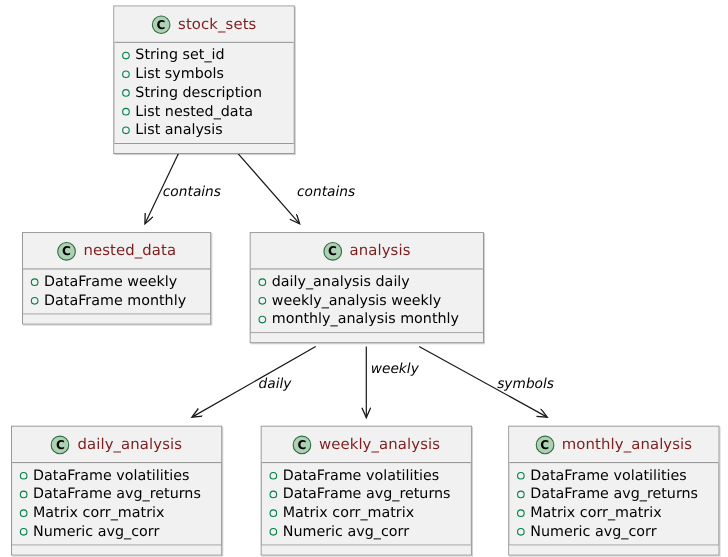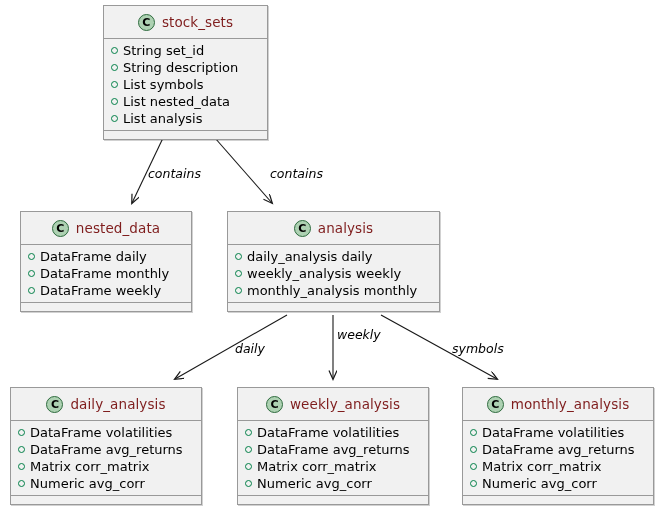--- a/index.html
+++ b/index.html
@@ -115,57 +115,53 @@
         </span>
       <span class="cls-title">stock_sets</span>
     </div>
     <div class="cls-attrs">
       <div class="attr">
           <i class="vis"></i>
           <span>String set_id</span>
         </div>
       <div class="attr">
           <i class="vis"></i>
+          <span>List symbols</span>
+        </div>
+      <div class="attr">
+          <i class="vis"></i>
           <span>String description</span>
         </div>
       <div class="attr">
           <i class="vis"></i>
-          <span>List symbols</span>
-        </div>
-      <div class="attr">
-          <i class="vis"></i>
           <span>List nested_data</span>
         </div>
       <div class="attr">
           <i class="vis"></i>
           <span>List analysis</span>
         </div>
     </div>
     <div class="cls-foot"></div>
   </div>
 
   <div class="cls" style="left:20px;top:211px;width:172px;">
     <div class="cls-header">
       <span class="cicon">
           <span>C</span>
         </span>
       <span class="cls-title">nested_data</span>
     </div>
     <div class="cls-attrs">
       <div class="attr">
           <i class="vis"></i>
-          <span>DataFrame daily</span>
+          <span>DataFrame weekly</span>
         </div>
       <div class="attr">
           <i class="vis"></i>
           <span>DataFrame monthly</span>
-        </div>
-      <div class="attr">
-          <i class="vis"></i>
-          <span>DataFrame weekly</span>
         </div>
     </div>
     <div class="cls-foot"></div>
   </div>
 
   <div class="cls" style="left:227px;top:211px;width:213px;">
     <div class="cls-header">
       <span class="cicon">
           <span>C</span>
         </span>

